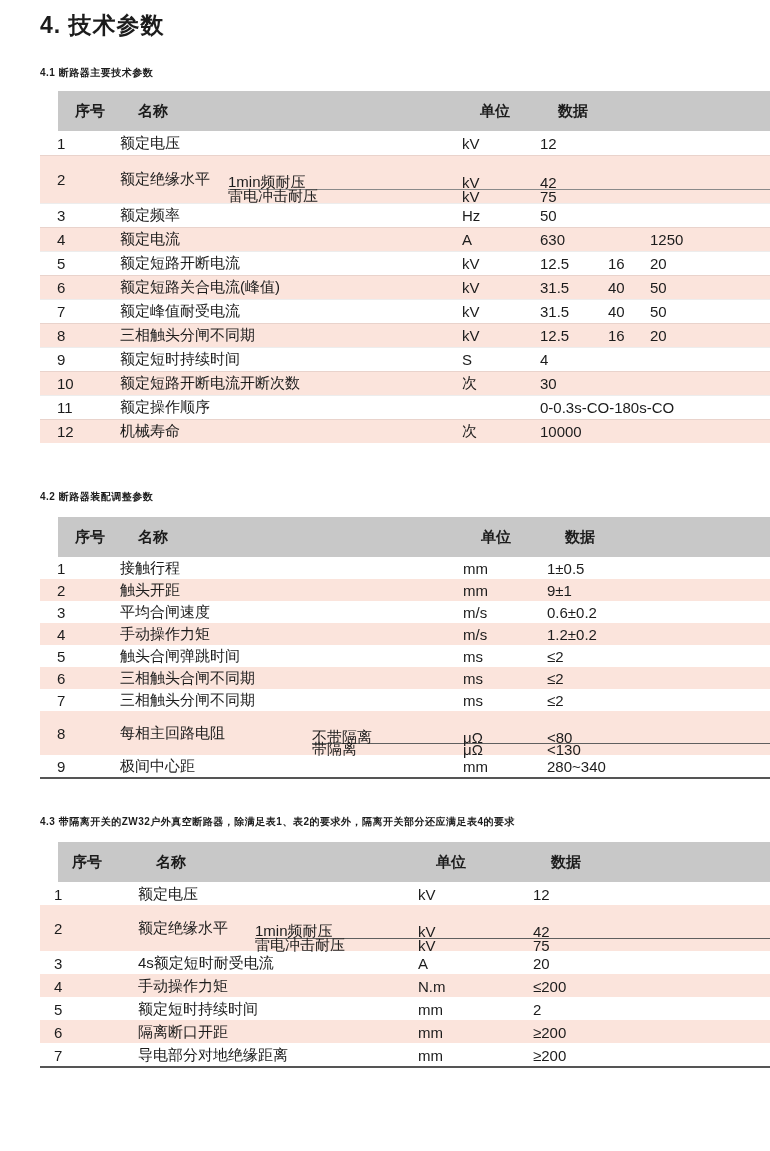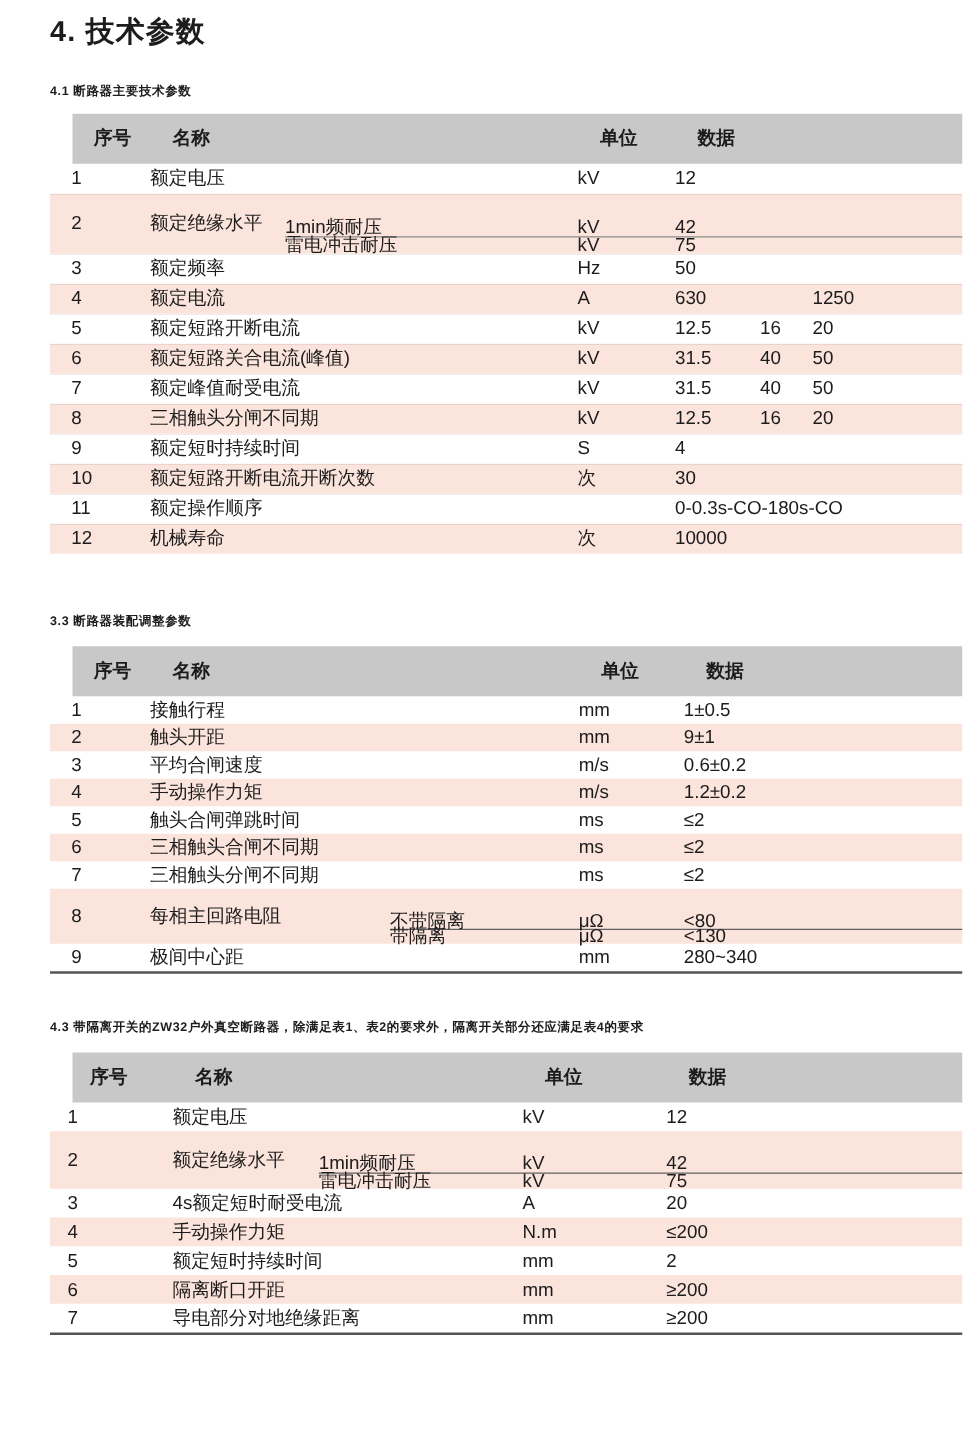--- a/index.html
+++ b/index.html
@@ -188,21 +188,21 @@
             <span class="c-idx">12</span>
             <span class="c-name">机械寿命</span>
             <span class="c-unit">次</span>
             <span class="c-v1">10000</span>
           </div>
         </div>
     </div>
   </section>
 
   <section class="s2">
-    <h2 class="sec">3.3 断路器装配调整参数</h2>
+    <h2 class="sec">4.2 断路器装配调整参数</h2>
     <div class="table t2">
       <div class="thead">
         <span class="c-idx">序号</span>
         <span class="c-name">名称</span>
         <span class="c-unit">单位</span>
         <span class="c-v1">数据</span>
       </div>
       <div class="tbody">
           <div class="row">
             <span class="c-idx">1</span>

